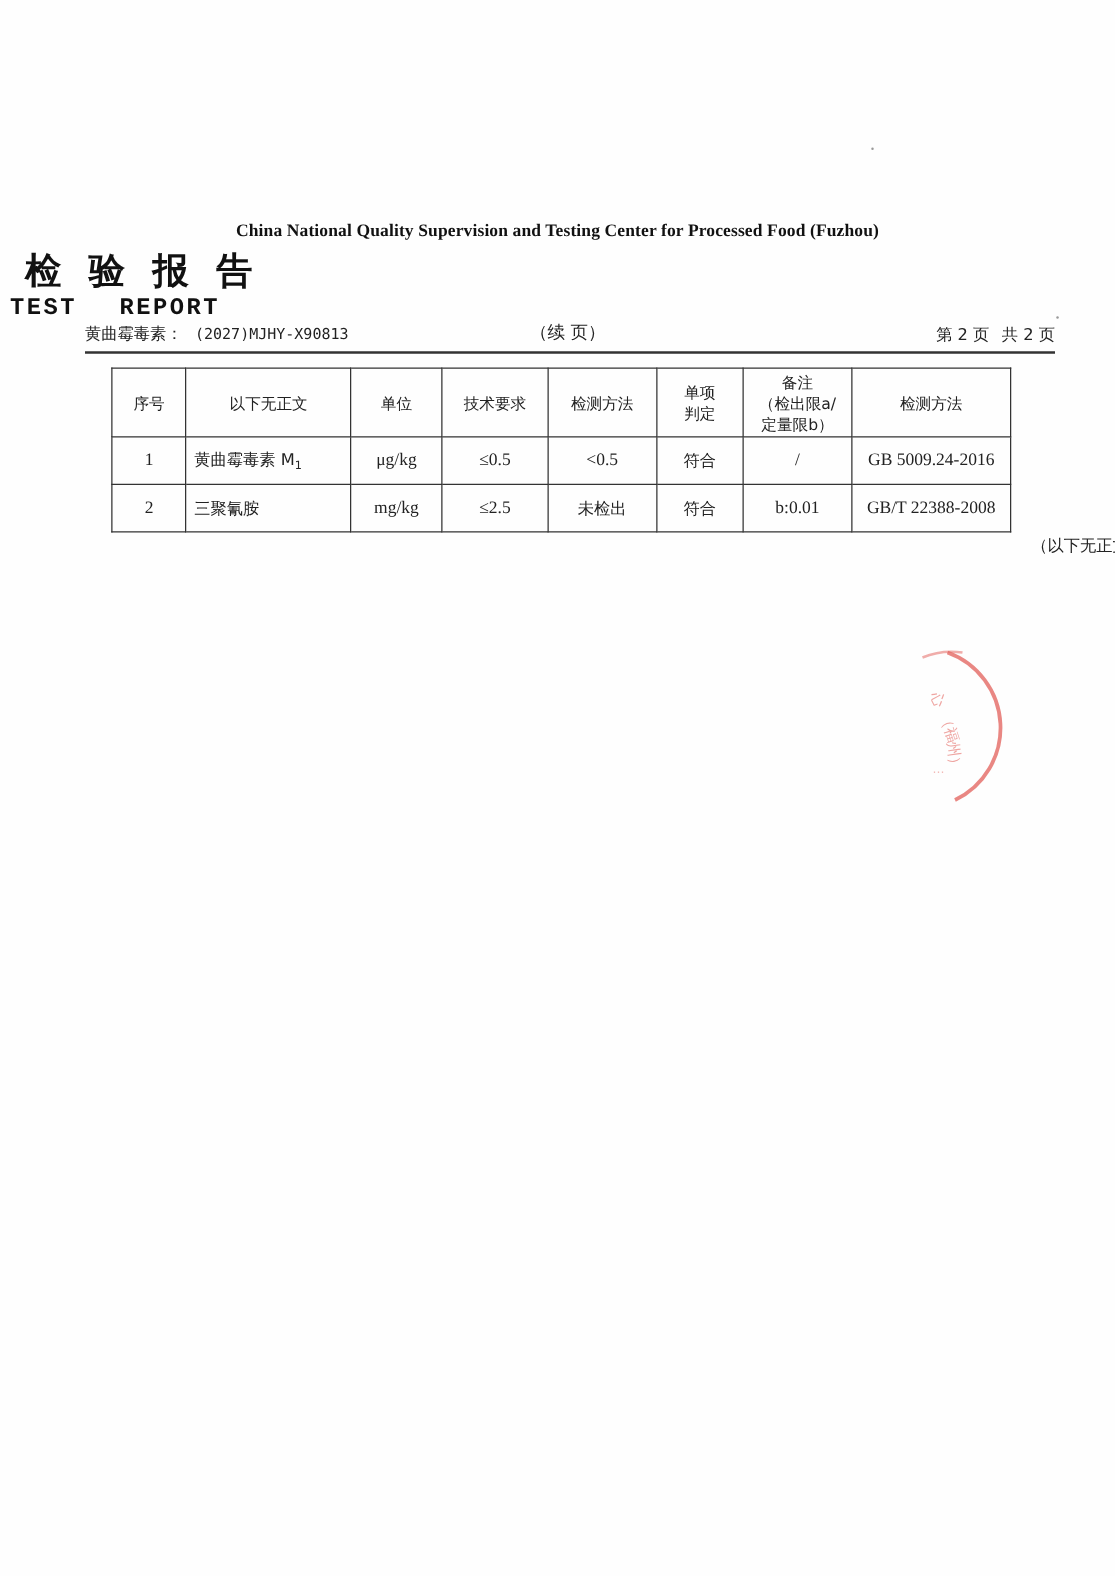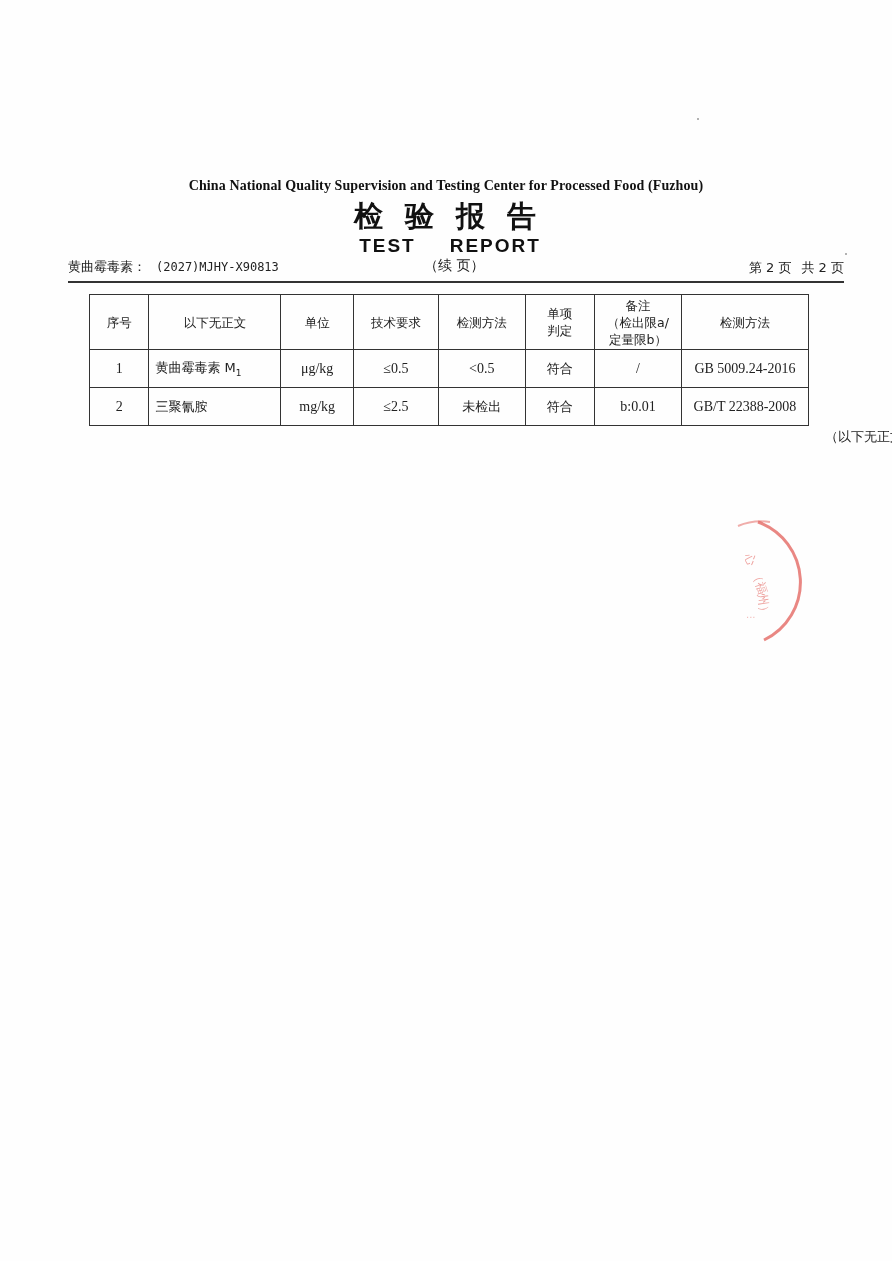--- a/index.html
+++ b/index.html
@@ -40,35 +40,34 @@
       font-family: "Liberation Serif", serif;
       font-size: 14px;
       font-weight: bold;
       color: #111;
       letter-spacing: 0.1px;
     }
     .report-cn {
       position: absolute;
       left: 0; width: 892px;
       top: 197px;
-      text-align: center;
+      text-align: left;
       font-family: "DejaVu Serif", serif;
       font-size: 29px;
       font-weight: bold;
       letter-spacing: 22px;
       padding-left: 20px;
       box-sizing: border-box;
       color: #111;
     }
     .report-en {
       position: absolute;
       left: 0; width: 892px;
       top: 235px;
-      text-align: center;
-      font-family: Liberation Sans, sans-serif;
+      font-family: Liberation Mono, monospace;
       font-size: 19px;
       font-weight: bold;
       letter-spacing: 2px;
       color: #111;
       padding-left: 8px;
       box-sizing: border-box;
     }
     .report-en .gap { display: inline-block; width: 34px; }
     .meta-row {
       position: absolute;

